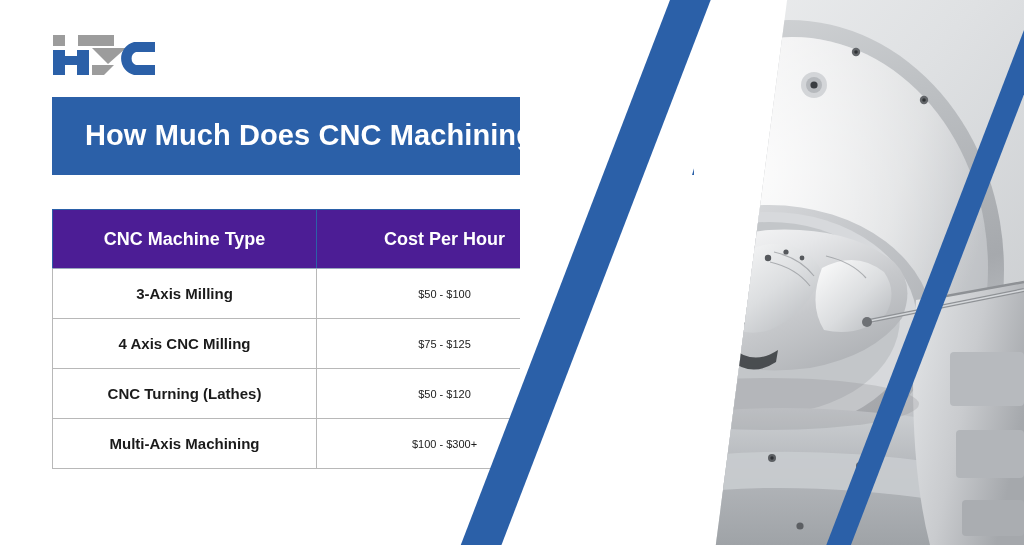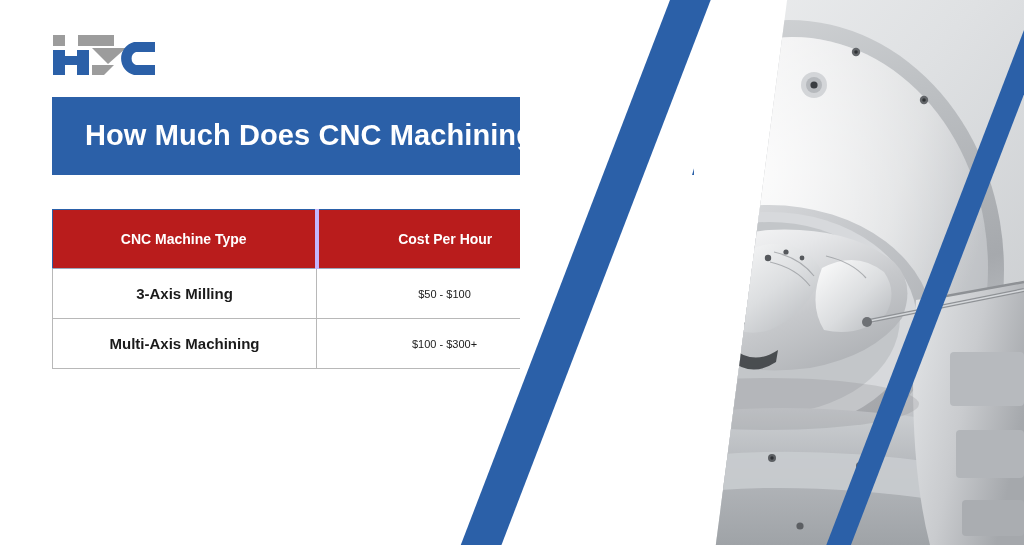--- a/index.html
+++ b/index.html
@@ -67,30 +67,30 @@
     width: 520px;
     border-collapse: collapse;
     table-layout: fixed;
   }
   #cost-table th, #cost-table td {
     border: 1px solid #b8b8b8;
     text-align: center;
     vertical-align: middle;
   }
   #cost-table thead th {
-    background: #b91c1c;
+    background: #4c1d95;
     color: #ffffff;
-    font-size: 14px;
+    font-size: 18px;
     font-weight: bold;
     height: 56px;
     border-color: #2B60A8;
     border-bottom: 1px solid #9aa9bd;
   }
   #cost-table thead th.col-divider {
-    border-left: 4px solid #c4b5fd;
+    border-left: 1px solid #c4b5fd;
   }
   #cost-table tbody td {
     height: 47px;
     font-size: 15px;
     color: #1b1b1b;
     background: #ffffff;
   }
   #cost-table tbody td.machine-cell {
     font-weight: bold;
   }
@@ -333,20 +333,28 @@
           <th>CNC Machine Type</th>
           <th class="col-divider">Cost Per Hour</th>
         </tr>
       </thead>
       <tbody>
         <tr>
           <td class="machine-cell">3-Axis Milling</td>
           <td class="cost-cell">$50 - $100</td>
         </tr>
         <tr>
+          <td class="machine-cell">4 Axis CNC Milling</td>
+          <td class="cost-cell">$75 - $125</td>
+        </tr>
+        <tr>
+          <td class="machine-cell">CNC Turning (Lathes)</td>
+          <td class="cost-cell">$50 - $120</td>
+        </tr>
+        <tr>
           <td class="machine-cell">Multi-Axis Machining</td>
           <td class="cost-cell">$100 - $300+</td>
         </tr>
       </tbody>
     </table>
 
   </div>
 </div>
 
 </body></html>

